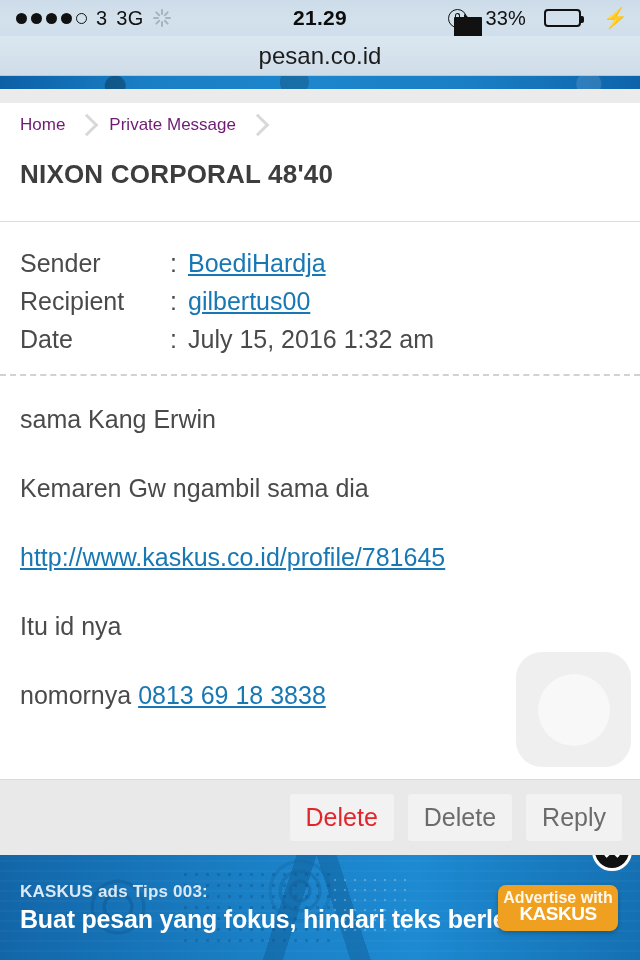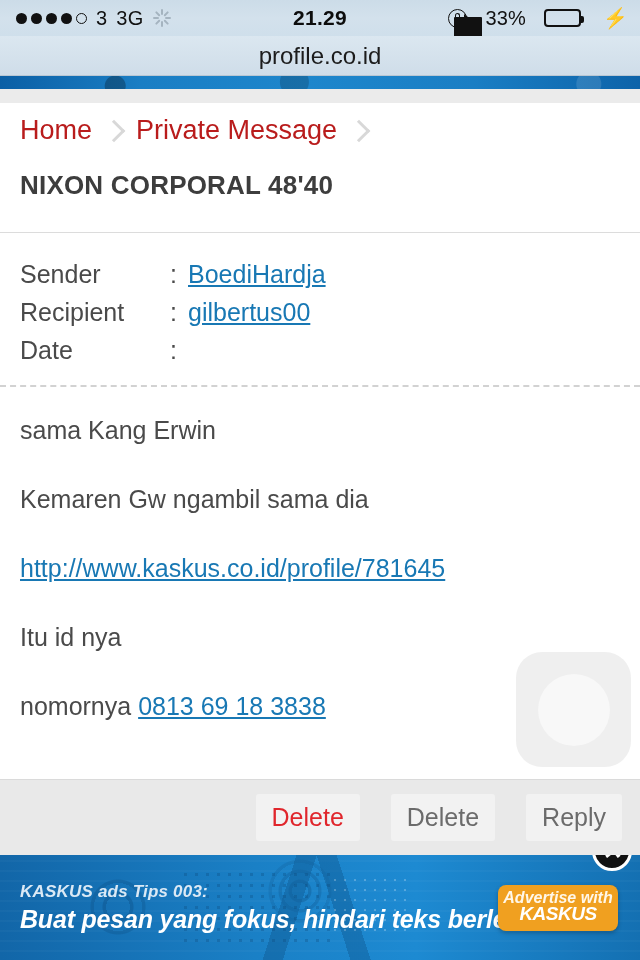--- a/index.html
+++ b/index.html
@@ -61,21 +61,21 @@
     background:
       radial-gradient(circle at 18% 80%, rgba(0,0,0,.28) 0 10px, transparent 11px),
       radial-gradient(circle at 46% 70%, rgba(0,0,0,.18) 0 14px, transparent 15px),
       radial-gradient(circle at 92% 75%, rgba(255,255,255,.12) 0 12px, transparent 13px);
   }
   .graygap { position:absolute; top:89px; left:0; width:640px; height:14px; background:#ebebeb; }
 
   
   .content { position:absolute; top:103px; left:0; width:640px; background:#fff; }
   .breadcrumb { display:flex; align-items:center; padding:12px 0 0 20px; }
-  .crumb { font-size:27px; color:#b91c1c; }
+  .crumb { font-size:17px; color:#701a75; }
   .chev { width:16px; height:16px; border-right:3px solid #d8d8d8; border-top:3px solid #d8d8d8;
           transform:rotate(45deg); margin:0 14px 0 14px; }
   .title { font-size:26px; font-weight:700; color:#3d3d3d; padding:24px 0 0 20px; letter-spacing:.2px; }
 
   .rule { width:640px; height:1px; background:#dcdcdc; margin-top:31px; }
   .dashrule { width:640px; height:0; border-top:2px dashed #d2d2d2; margin-top:16px; }
 
   .meta { padding:22px 0 0 20px; }
   .metarow { display:flex; font-size:25px; line-height:38px; color:#4a4a4a; }
   .metarow .k { width:150px; }
@@ -86,28 +86,28 @@
   .body { padding:26px 8px 0 20px; }
   .para { font-size:25px; color:#4a4a4a; line-height:34px; margin-bottom:35px; }
   .para:last-child { margin-bottom:0; }
   .link { color:#1878b4; text-decoration:underline; }
   a.link { text-decoration:underline; }
 
   
   .actionbar {
     position:absolute; top:779px; left:0; width:640px; height:76px;
     background:#e9e9e9; border-top:1px solid #dadada;
-    display:flex; align-items:center; justify-content:flex-end; gap:31px; padding-right:18px;
+    display:flex; align-items:center; justify-content:flex-end; gap:14px; padding-right:18px;
   }
   .act { font-size:25px; color:#6b6b6b; background:#f2f2f2; padding:9px 16px; border-radius:3px; }
   .act.danger { color:#e0262c; }
 
   
   .ad { position:absolute; top:855px; left:0; width:640px; height:105px; overflow:hidden;
-        background:linear-gradient(to right,#1266a8 0%,#1a80c6 40%,#1d8ad2 65%,#1470b2 100%);font-style:italic; }
+        background:linear-gradient(to right,#1266a8 0%,#1a80c6 40%,#1d8ad2 65%,#1470b2 100%); }
   .ad .doodles { position:absolute; inset:0; opacity:.55;
     background:
       radial-gradient(circle at 118px 52px, transparent 0 12px, rgba(10,70,120,.55) 12px 15px, transparent 16px),
       radial-gradient(circle at 118px 52px, transparent 0 24px, rgba(10,70,120,.45) 24px 27px, transparent 28px),
       radial-gradient(circle at 300px 36px, transparent 0 8px, rgba(10,70,120,.5) 8px 11px, transparent 12px),
       radial-gradient(circle at 300px 36px, transparent 0 18px, rgba(10,70,120,.4) 18px 21px, transparent 22px),
       radial-gradient(circle at 300px 36px, transparent 0 28px, rgba(10,70,120,.3) 28px 31px, transparent 32px),
       linear-gradient(108deg, transparent 44%, rgba(8,64,112,.5) 44% 47%, transparent 47%),
       linear-gradient(72deg, transparent 52%, rgba(8,64,112,.5) 52% 55%, transparent 55%),
       repeating-linear-gradient(0deg, transparent 0 8px, rgba(255,255,255,.05) 8px 10px);
@@ -170,21 +170,21 @@
           <span class="body"></span>
           <span class="arrow"></span>
       </span>
       <span class="sb-text">33%</span>
       <span class="batt"><span class="fill" style="width:33%"></span></span>
       <span class="bolt">⚡</span>
     </div>
   </div>
 
   <div class="urlbar">
-    <span class="u">profile.co.id</span>
+    <span class="u">pesan.co.id</span>
   </div>
 
   <div class="bluestrip">
       <span class="art"></span>
     </div>
   <div class="graygap"></div>
 
   <div class="content">
 
     <div class="breadcrumb">
@@ -205,20 +205,21 @@
         <span class="v link">BoediHardja</span>
       </div>
       <div class="metarow">
         <span class="k">Recipient</span>
         <span class="sep">:</span>
         <span class="v link">gilbertus00</span>
       </div>
       <div class="metarow">
         <span class="k">Date</span>
         <span class="sep">:</span>
+        <span class="v">July 15, 2016 1:32 am</span>
       </div>
     </div>
 
     <div class="dashrule"></div>
 
     <div class="body">
       <div class="para">sama Kang Erwin</div>
       <div class="para">Kemaren Gw ngambil sama dia</div>
       <div class="para">
         <a class="link" href="#">http://www.kaskus.co.id/profile/781645</a>

